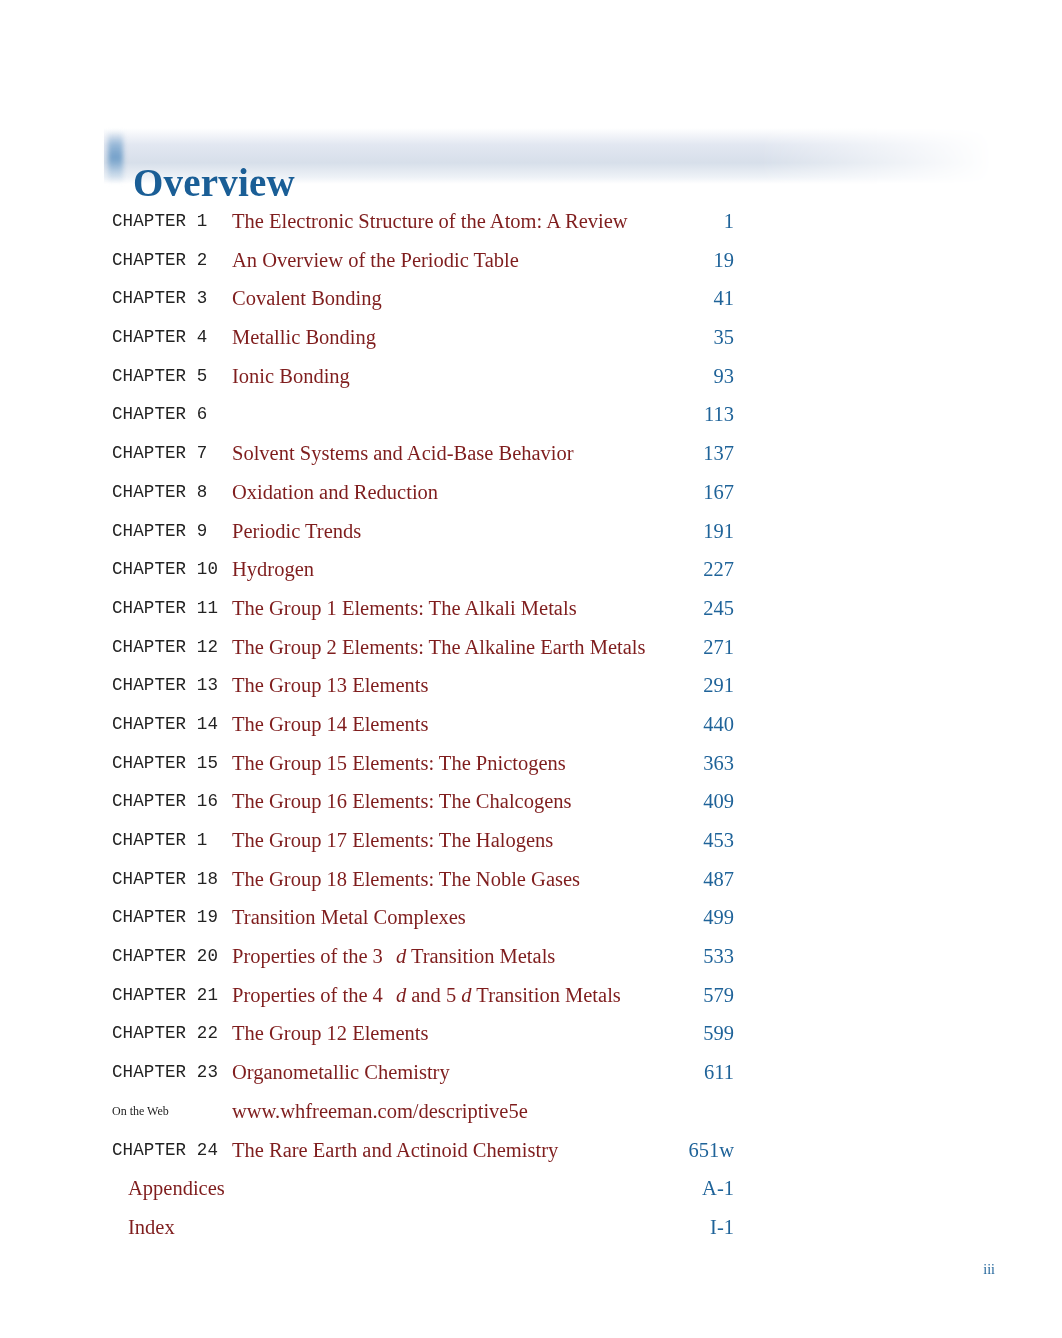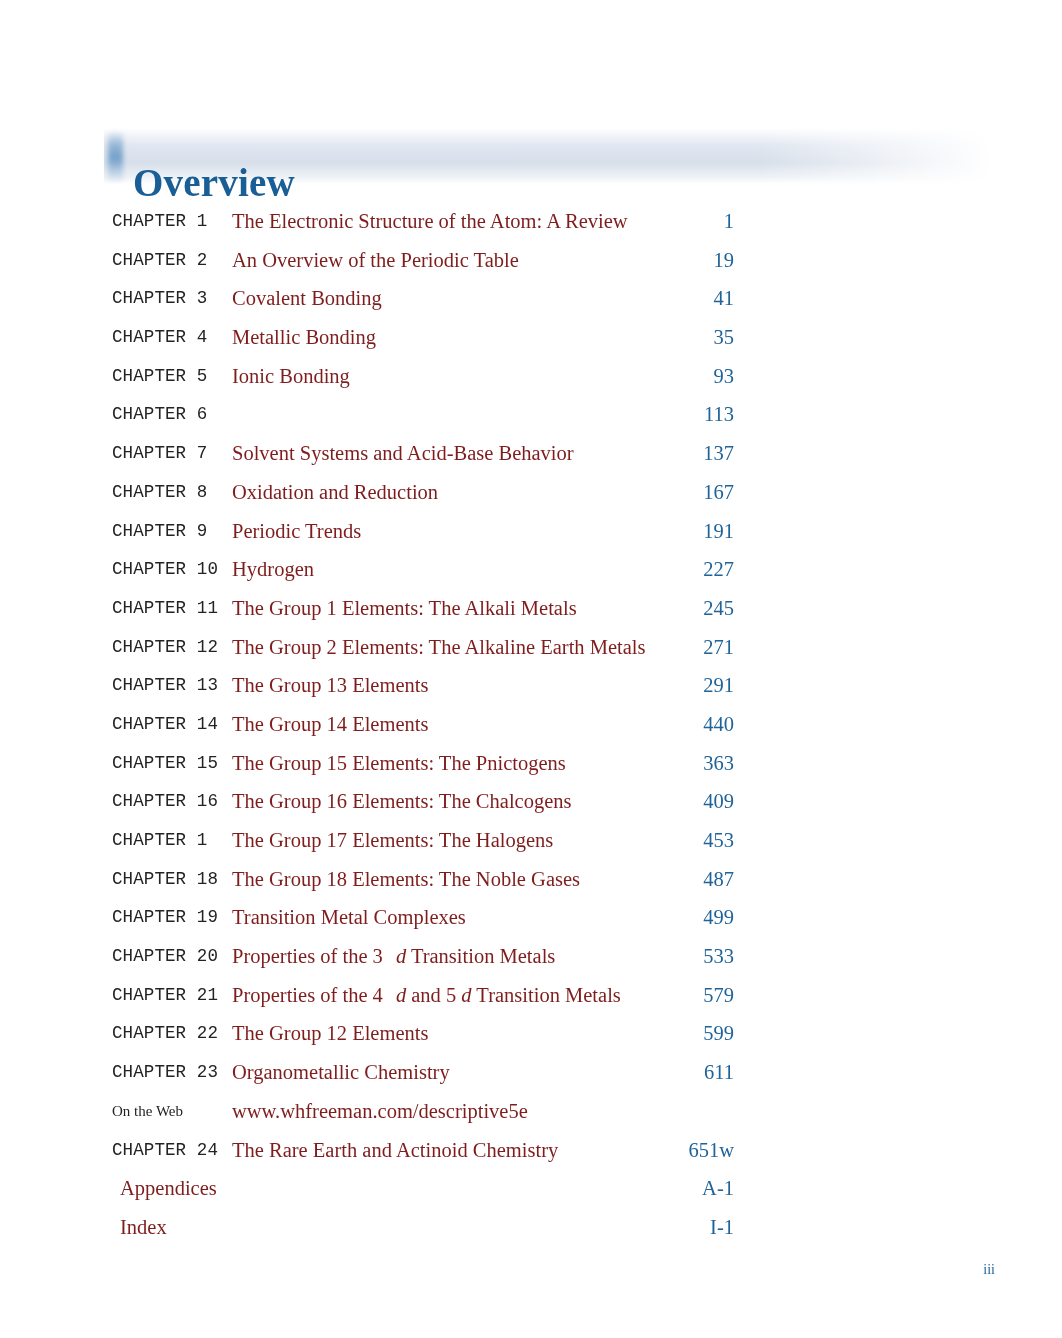--- a/index.html
+++ b/index.html
@@ -88,21 +88,21 @@
     display: flex;
     align-items: baseline;
   }
 
   .toc-label {
     position: absolute;
     left: 0;
     top: 0;
     width: 112px;
     color: #232323;
-    font-size: 15px;
+    font-size: 12px;
     line-height: 27px;
     white-space: nowrap;
   }
   .toc-label.caps {
     font-variant: small-caps;
     font-size: 17.5px;
     letter-spacing: 0.1px;
     font-family: Liberation Mono, monospace;
   }
 
@@ -118,21 +118,21 @@
   .toc-title .ital {
     font-style: italic;
   }
   .toc-title .gap {
     display: inline-block;
     width: 13px;
   }
 
   
   .toc-title.at-margin {
-    left: 8px;
+    left: 16px;
   }
 
   .toc-page {
     position: absolute;
     right: 0;
     top: 0;
     color: #1f6399;
     font-size: 20.5px;
     line-height: 27px;
     text-align: right;

